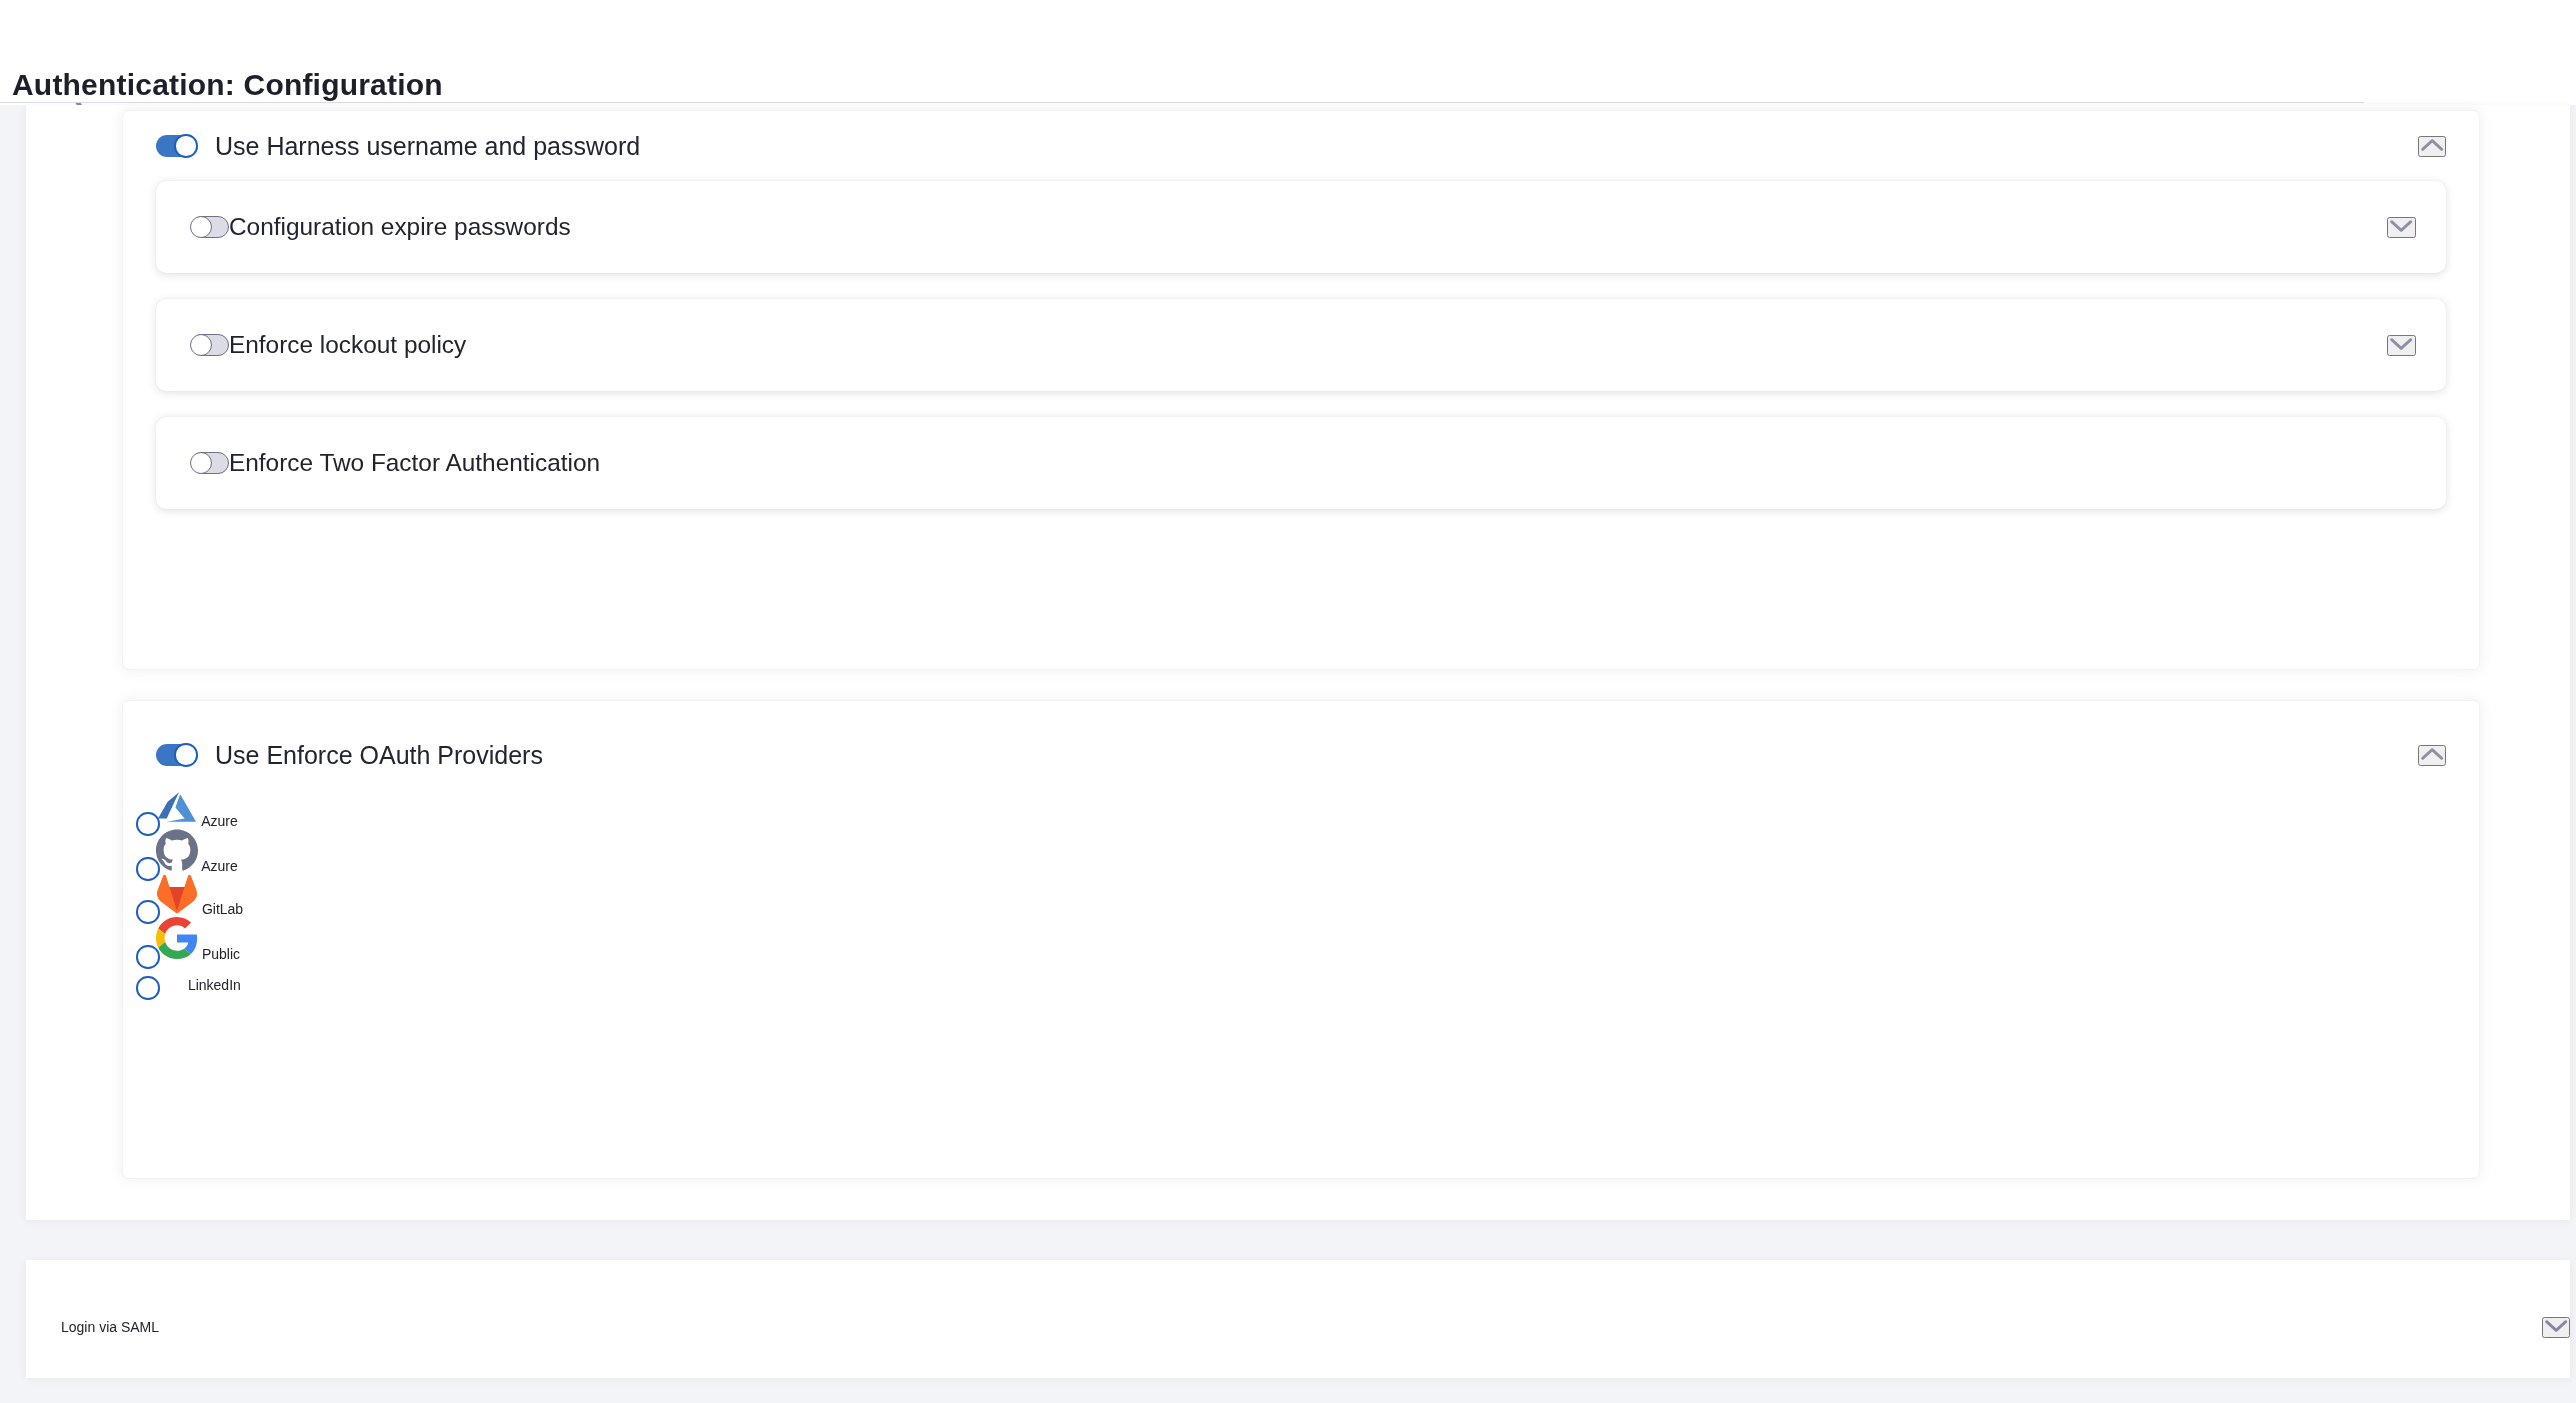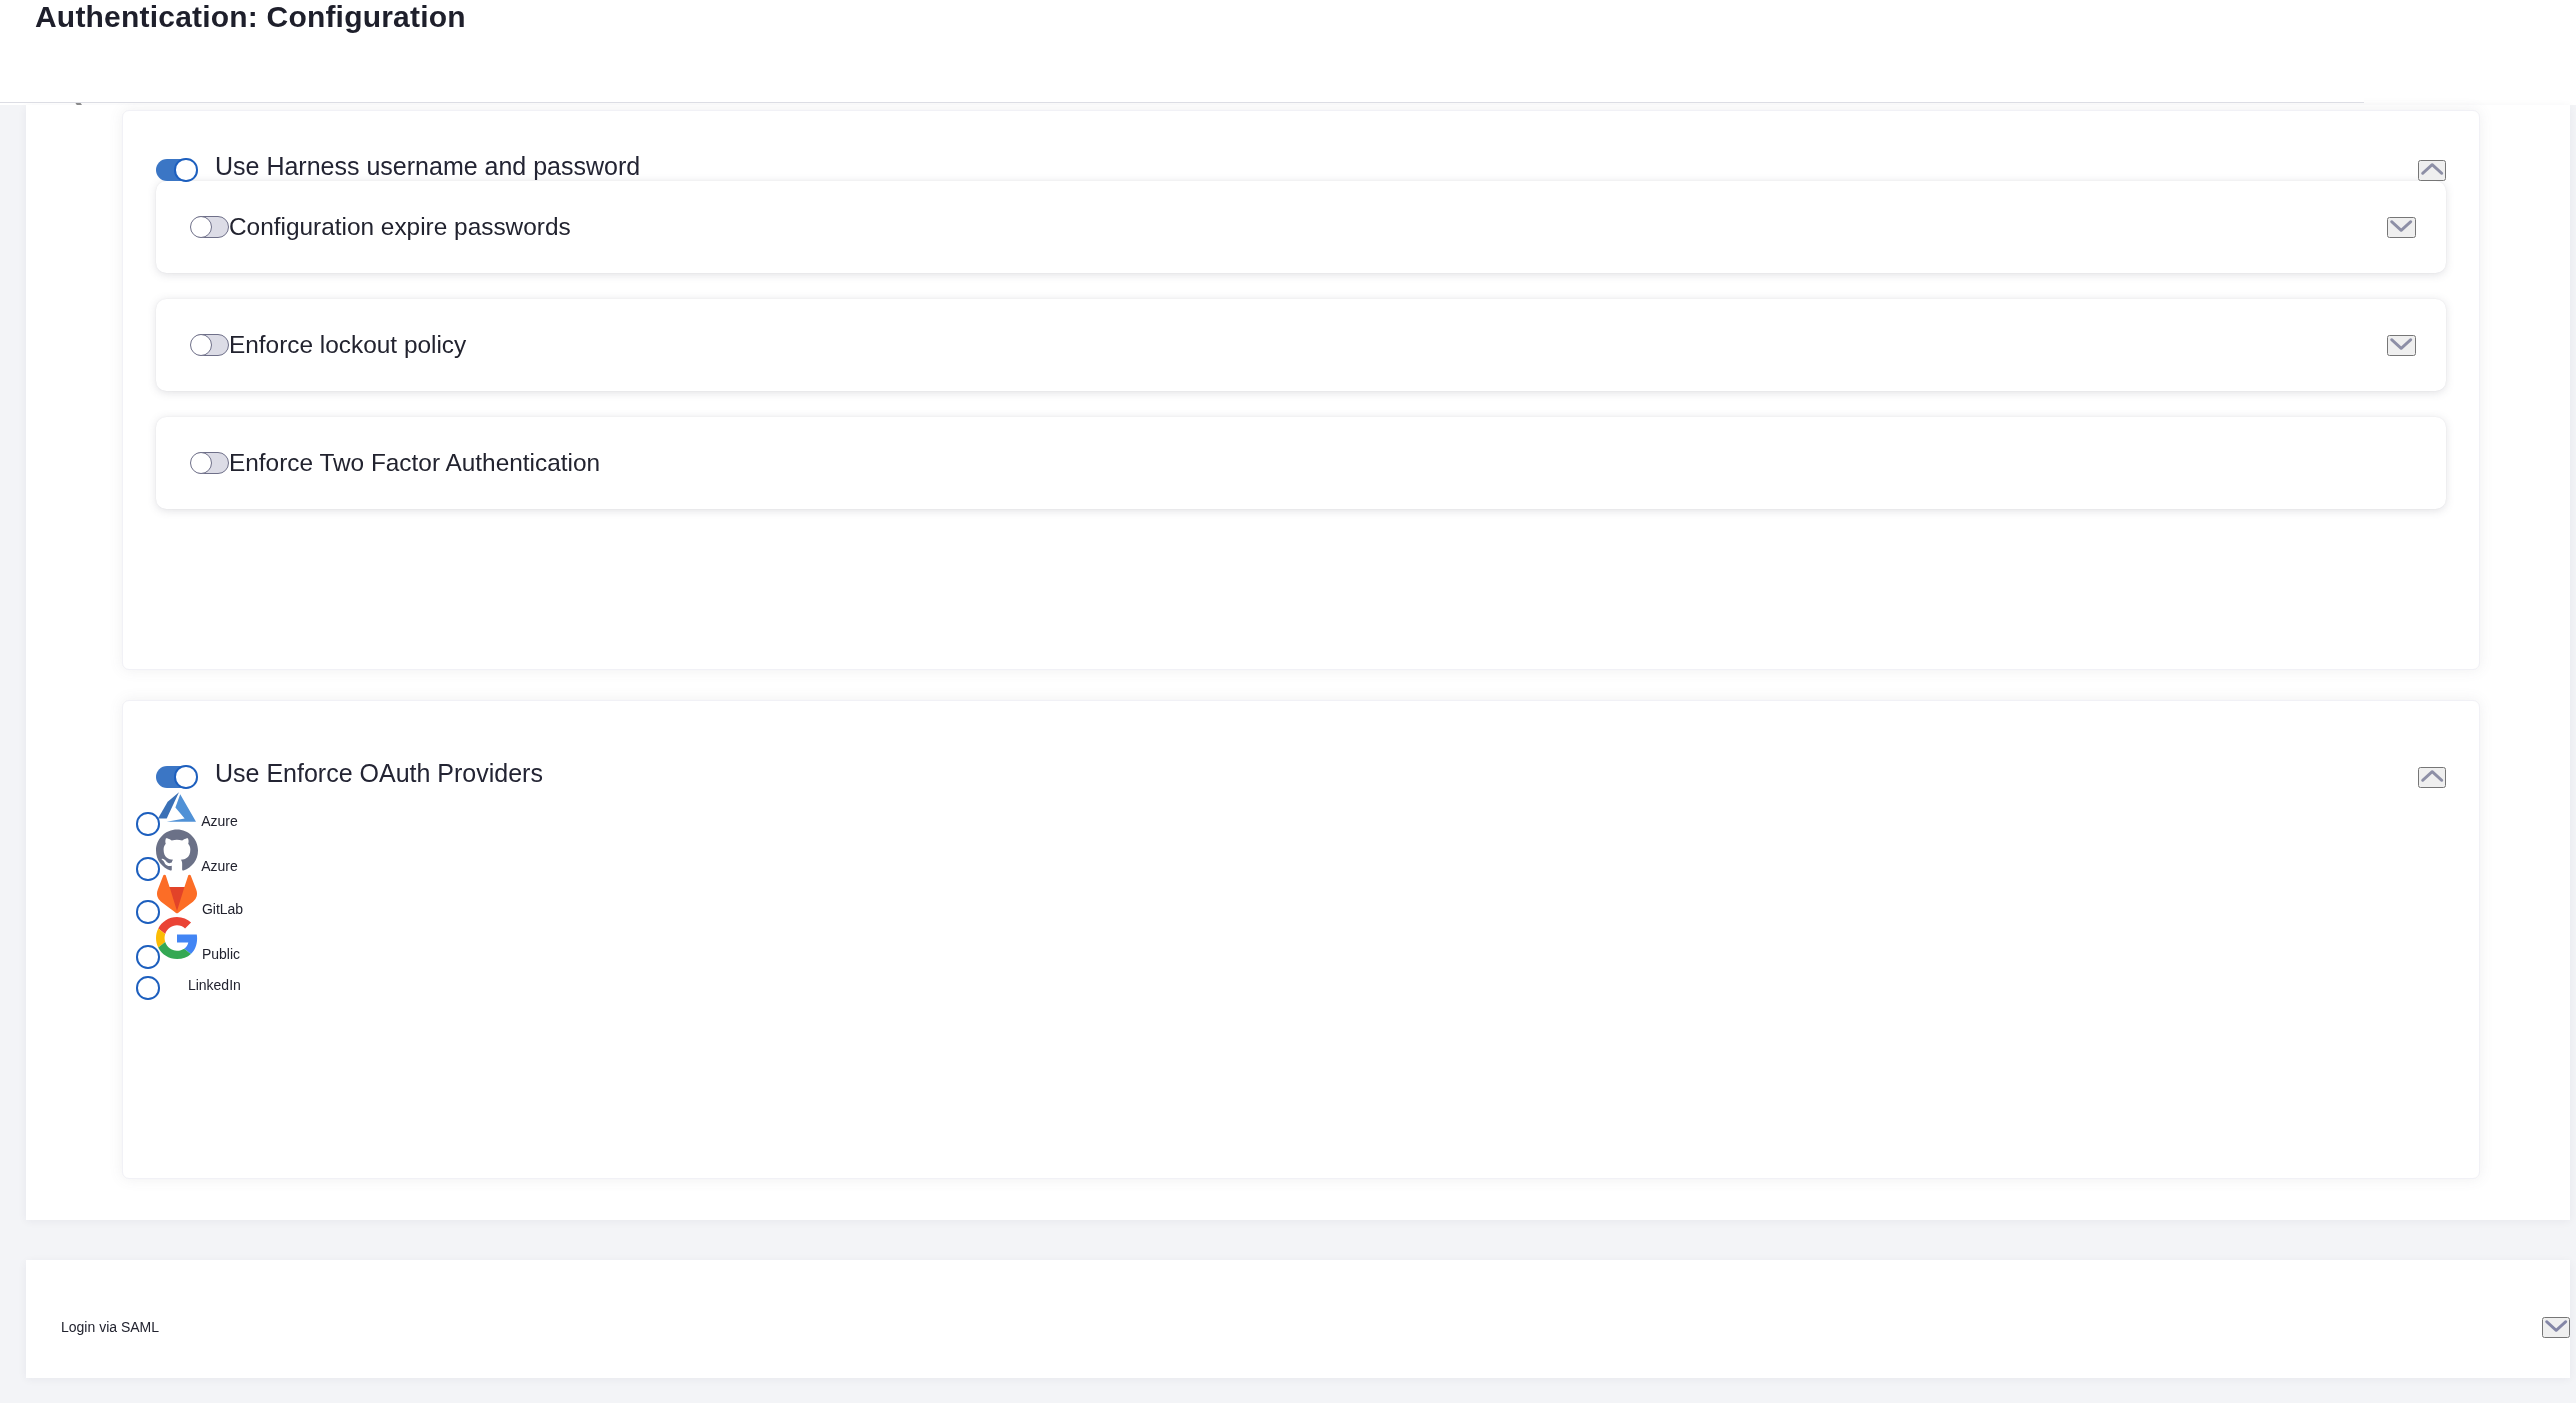--- a/index.html
+++ b/index.html
@@ -7,21 +7,21 @@
   body {
     font-family:"Liberation Sans","DejaVu Sans",sans-serif;
     background:#ffffff; position:relative; overflow:hidden;
     color:#22232f;
   }
 
   
   .app-header {
     position:absolute; left:0; top:0; width:2364px; height:103px;
     background:#ffffff; border-bottom:1.7px solid #dcdde4;
-    display:flex; align-items:flex-start; padding-left:35px; z-index:2;
+    display:flex; align-items:flex-end; padding-left:12px; z-index:2;
   }
   .app-header h1 { font-size:30px; font-weight:700; color:#1e1f2b; letter-spacing:0.2px; }
 
   
   .content {
     position:absolute; left:0; top:105px; width:2576px; height:1299px;
     background:#f3f4f7;
   }
   .panel {
     position:absolute; left:26px; width:2544px; background:#ffffff;
@@ -33,21 +33,21 @@
   
   .card {
     position:absolute; left:96px; width:2358px; background:#ffffff;
     border:0.9px solid #f1f1f6; border-radius:7px;
     box-shadow:0 0 14px rgba(96,97,112,.10);
     padding:0 33px;
   }
   .card-1 { top:5.2px;  height:560px; }
   .card-2 { top:595px; height:479px; }
 
-  .card-head { height:70px; display:flex; align-items:flex-end; }
+  .card-head { height:70px; display:flex; align-items:center; }
   .card-2 .card-head { margin-top:21px; height:66px; }
   .card-head .head-label { font-size:25px; font-weight:500; color:#232433; margin-left:21px; }
   .spacer { flex:1; }
 
   
   .tog { position:relative; width:38px; height:22px; border-radius:12.2px; flex:0 0 auto; cursor:pointer; }
   .tog.on  { background:#3b76c5; }
   .tog.on .knob {
     position:absolute; right:-3.5px; top:-0.9px; width:23.5px; height:23.5px;
     background:#ffffff; border:2.6px solid #1d5fbe; border-radius:50%;

